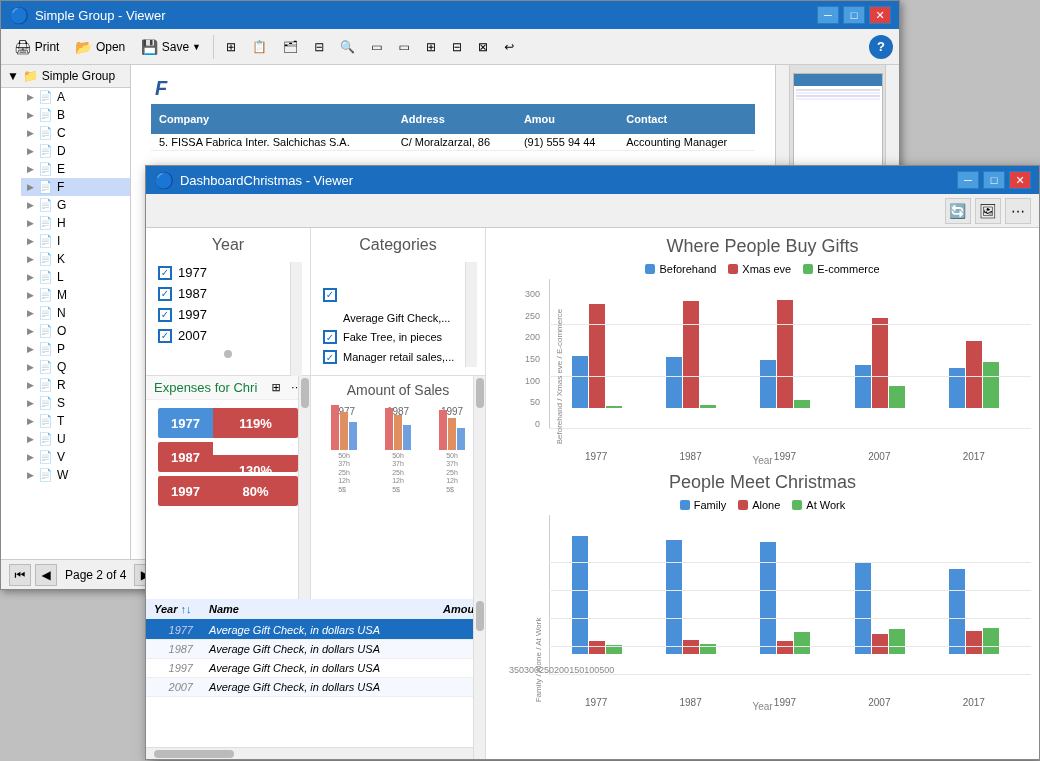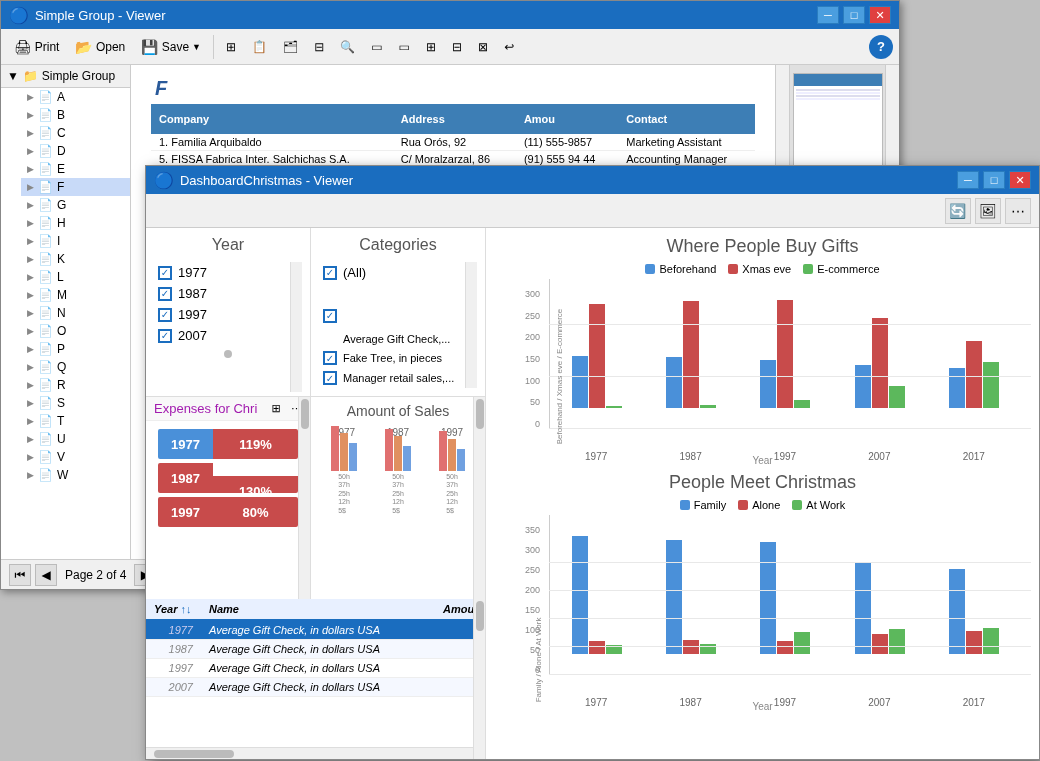--- a/index.html
+++ b/index.html
@@ -239,21 +239,21 @@
       padding: 8px;
       position: relative;
       overflow: hidden;
     }
     .expenses-header {
       padding: 4px 8px;
       display: flex; align-items: center; justify-content: space-between;
       background: #f8f8f8;
       border-bottom: 1px solid #eee;
     }
-    .expenses-title { font-size: 13px; color: #a21caf; }
+    .expenses-title { font-size: 13px; color: #15803d; }
     .exp-bar {
       display: flex; align-items: center;
       margin: 4px 8px;
       height: 30px;
       border-radius: 2px;
       overflow: hidden;
     }
     .exp-year {
       width: 55px;
       color: white;
@@ -566,26 +566,20 @@
             <thead>
               <tr>
                 <th>Company</th>
                 <th>Address</th>
                 <th>Amou</th>
                 <th>Contact</th>
               </tr>
             </thead>
             <tbody>
               <tr>
-                <td>1. Familia Arquibaldo</td>
-                <td>Rua Orós, 92</td>
-                <td>(11) 555-9857</td>
-                <td>Marketing Assistant</td>
-              </tr>
-              <tr>
                 <td>5. FISSA Fabrica Inter. Salchichas S.A.</td>
                 <td>C/ Moralzarzal, 86</td>
                 <td>(91) 555 94 44</td>
                 <td>Accounting Manager</td>
               </tr>
             </tbody>
           </table>
         </div>
       </div>
     </div>
@@ -644,24 +638,20 @@
           </div>
           <div style="height:12px; display:flex; align-items:center; margin-top:2px;">
             <div style="width:8px; height:8px; background:#bbb; border-radius:50%; margin:0 auto;"></div>
           </div>
         </div>
 
         <div class="cat-panel">
           <div class="filter-title">Categories</div>
           <div style="position:relative; overflow:hidden;">
             <div class="filter-scroll" style="height:130px;"></div>
-            <div class="filter-item">
-              <div class="checkbox checked"></div>
-              <span>(All)</span>
-            </div>
             <div class="filter-item">
               <div class="checkbox checked"></div>
               <span style="font-size:11px;margin-top:47px;">Average Gift Check,...</span>
             </div>
             <div class="filter-item">
               <div class="checkbox checked"></div>
               <span style="font-size:11px;">Fake Tree, in pieces</span>
             </div>
             <div class="filter-item">
               <div class="checkbox checked"></div>
@@ -896,21 +886,21 @@
             <div class="legend-dot" style="background:#c84b4b;"></div>
             <span>Alone</span>
           </div>
           <div class="legend-item">
             <div class="legend-dot" style="background:#5cb85c;"></div>
             <span>At Work</span>
           </div>
         </div>
         <div style="position:relative; height:195px; padding-left:55px; padding-bottom:35px; padding-right:10px;">
 
-          <div style="position:absolute; left:0; top:10px; bottom:35px; width:50px; display:flex; flex-direction:column; justify-content:space-between; align-items:flex-end; padding-right:4px; font-size:9px; color:#888;">
+          <div style="position:absolute; left:15px; top:10px; bottom:35px; width:50px; display:flex; flex-direction:row; justify-content:space-between; align-items:flex-end; padding-right:4px; font-size:9px; color:#888;">
             <span>350</span>
             <span>300</span>
             <span>250</span>
             <span>200</span>
             <span>150</span>
             <span>100</span>
             <span>50</span>
             <span>0</span>
           </div>
           <div style="position:absolute; left:2px; top:50%; font-size:8px; color:#888; white-space:nowrap; transform:rotate(-90deg) translateX(-50%); transform-origin:center;">Family / Alone / At Work</div>

